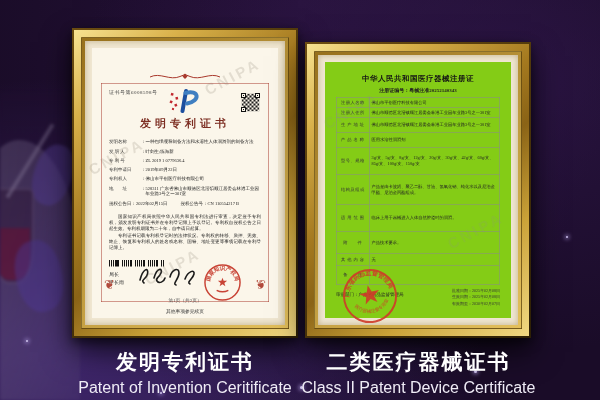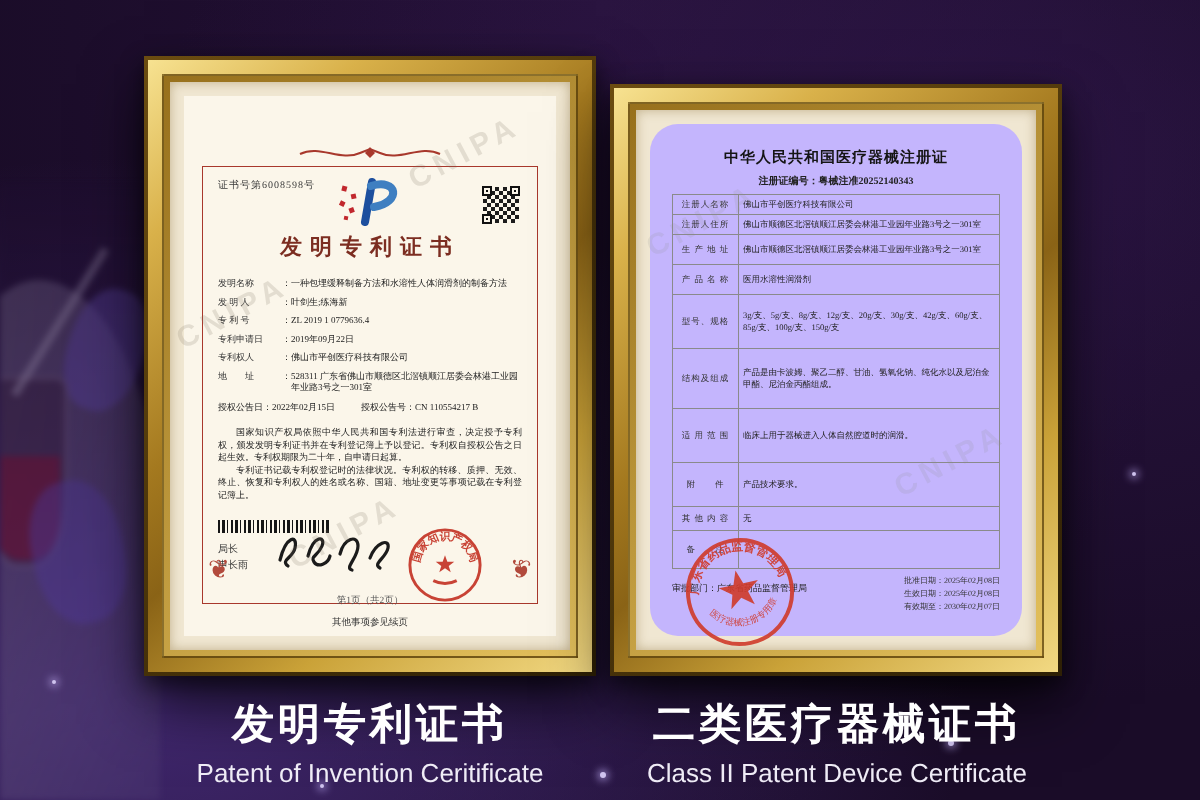--- a/index.html
+++ b/index.html
@@ -31,21 +31,21 @@
   
   .fshadow { position:absolute; padding:2px; background:linear-gradient(140deg,#6b4c10,#2e2005);
     box-shadow:0 14px 28px rgba(0,0,0,.65), 0 4px 10px rgba(0,0,0,.5); }
   .gframe { width:100%; height:100%; padding:7px;
     background:linear-gradient(140deg,#f7e291 0%,#d9b14a 18%,#a4791f 42%,#8a6316 55%,#caa238 75%,#f2d983 100%); }
   .gstep { width:100%; height:100%; padding:3px; border:1px solid rgba(70,50,8,.55);
     background:linear-gradient(320deg,#e3c05c,#97701c); }
   .mat { width:100%; height:100%; padding:7px; background:#f0e7d2; box-shadow:inset 0 0 6px rgba(120,90,30,.4); }
   .paper { position:relative; width:100%; height:100%; overflow:visible; }
   .paper-l { background:#fbf6ea; }
-  .paper-r { background:#c4b5fd;border-radius:14px; }
+  .paper-r { background:#84cc16; }
   .pscale { position:absolute; left:0; top:0; transform:scale(.5); transform-origin:0 0; }
   .pscale-l { width:372px; height:540px; }
   .pscale-r { width:372px; height:512px; }
   
   .l-orn { position:absolute; top:48px; left:50%; transform:translateX(-50%); }
   .l-border { position:absolute; left:18px; right:18px; top:70px; bottom:32px; border:1.5px solid #a8382c; }
   .l-certno { position:absolute; left:34px; top:82px; font-size:10px; letter-spacing:1px; color:#3a3a3a; font-family:"Liberation Serif", serif; }
   .l-logo { position:absolute; left:150px; top:80px; }
   .l-qr { position:absolute; left:296px; top:88px; width:42px; height:42px; border:3px solid #fbf6ea;
     background:repeating-conic-gradient(#1c1c1c 0% 25%, #fbf6ea 25% 50%); background-size:8px 8px; }
@@ -87,21 +87,21 @@
   .r-approval { position:absolute; left:22px; top:458px; font-size:9px; color:#222; font-family:"Liberation Serif", serif; }
   .r-dates { position:absolute; right:22px; top:450px; font-size:8px; line-height:13px; color:#333; font-family:"Liberation Serif", serif; }
   .r-seal { position:absolute; left:30px; top:408px; transform:rotate(-12deg); opacity:.9; z-index:6; }
   
   .wm { position:absolute; font-size:15px; letter-spacing:3px; font-weight:bold; transform:rotate(-28deg);
     pointer-events:none; z-index:7; }
   .wm-l { color:rgba(120,110,95,.18); } .wm-r { color:rgba(140,140,140,.16); }
   
   .caption { position:absolute; text-align:center; z-index:4; }
   .cap-cn { font-size:21px; font-weight:bold; color:#fff; letter-spacing:2px; }
-  .cap-en { font-size:13px; color:#efecf6; margin-top:3px; }
+  .cap-en { font-size:16px; color:#efecf6; margin-top:3px; }
 </style>
 </head>
 <body>
 
 <div id="stage">
 
   <div class="photo">
     <div class="coat"></div>
     <div class="glove1"></div>
     <div class="beaker">

